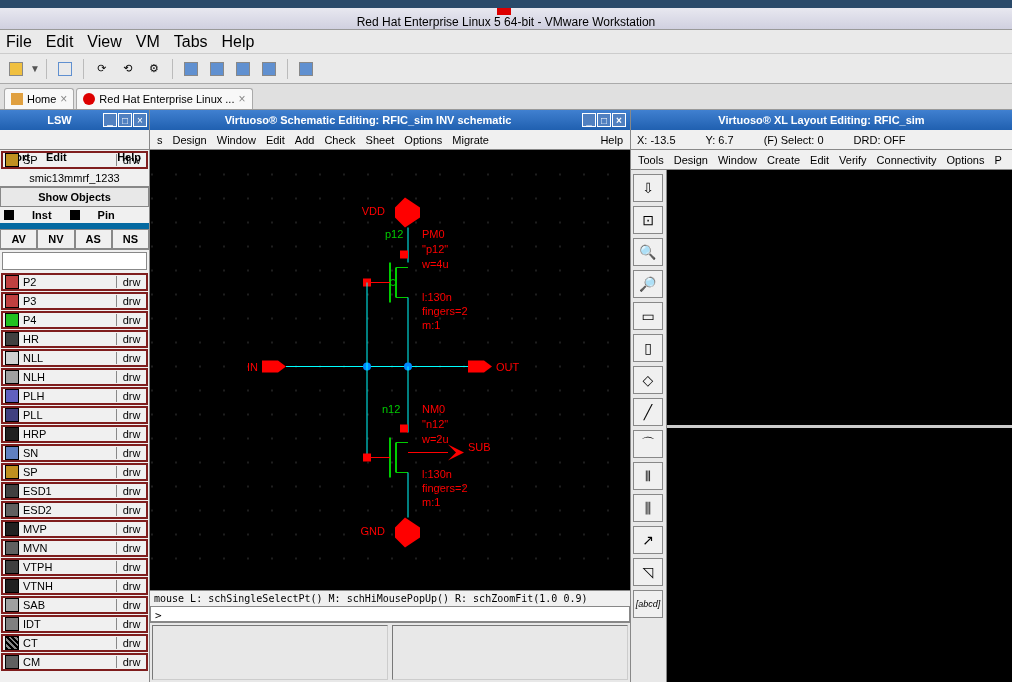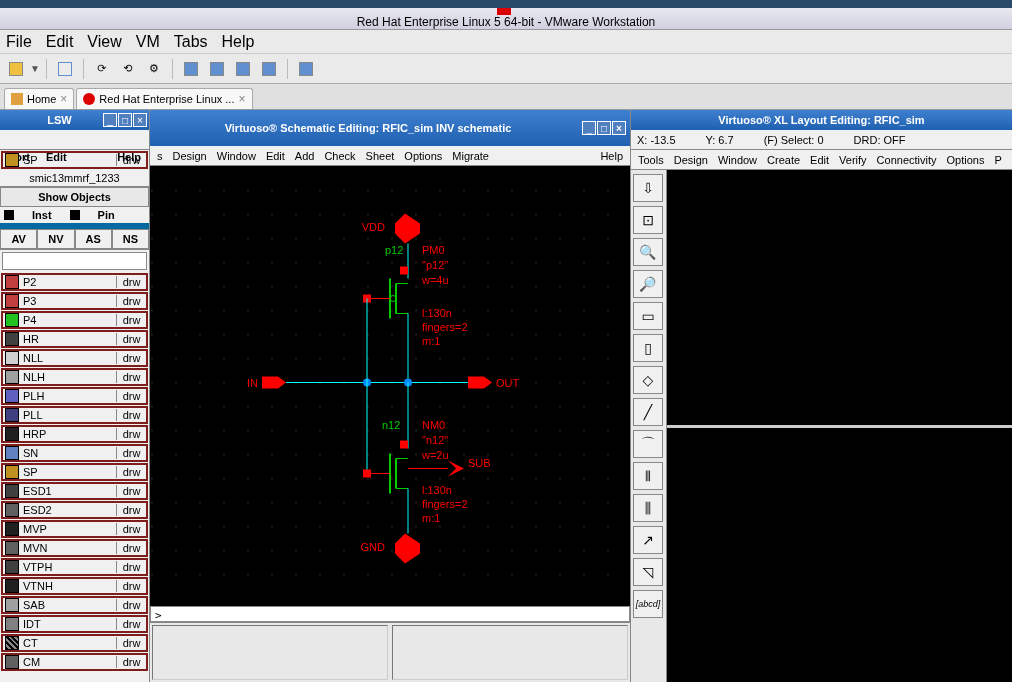--- a/index.html
+++ b/index.html
@@ -53,21 +53,21 @@
 .lsw-instpin { display: flex; align-items: center; gap: 18px; padding: 2px 4px; border-bottom: 6px solid #0369a1; }
 .lsw-instpin .chk { width: 10px; height: 10px; background: #000; }
 .lsw-btns { display: flex; border-bottom: 1px solid #888; }
 .lsw-btns span { flex: 1; text-align: center; padding: 3px; border: 1px solid #888; font-weight: bold; }
 .lsw-input { margin: 2px; }
 .lsw-input input { width: 100%; height: 18px; border: 1px solid #888; padding: 0 2px; }
 .lsw-list { overflow-y: auto; flex: 1; }
 
 
 .sch { width: 480px; background: #f0f0f0; display: flex; flex-direction: column; }
-.sch-title { background: linear-gradient(#4080d0, #2060b0); color: #fff; height: 36px; display: flex; align-items: center; padding: 0 4px; font-weight: bold; font-size: 12px; }
+.sch-title { background: linear-gradient(#4080d0, #2060b0); color: #fff; height: 20px; display: flex; align-items: center; padding: 0 4px; font-weight: bold; font-size: 12px; }
 .sch-title .t { flex: 1; text-align: center; }
 .sch-title .ctrls { display: flex; gap: 1px; }
 .sch-title .ctrls span { width: 14px; height: 14px; background: #5080c0; border: 1px solid #fff; display: flex; align-items: center; justify-content: center; font-size: 10px; }
 .sch-status { display: flex; justify-content: space-between; padding: 2px 6px; border-bottom: 1px solid #888; height: 18px; align-items: center; }
 .sch-smenu { display: flex; height: 20px; align-items: center; border-bottom: 1px solid #888; padding: 0 2px; }
 .sch-smenu span { padding: 0 5px; }
 .sch-smenu .help { margin-left: auto; }
 .sch-canvas { flex: 1; background: #000; position: relative; }
 .sch-canvas svg { width: 100%; height: 100%; }
 .sch-mouse { background: #f0f0f0; padding: 2px 4px; font-family: monospace; font-size: 10px; border-top: 1px solid #888; }
@@ -404,20 +404,21 @@
         <text x="318" y="278" fill="#f00" font-size="13">SUB</text>
         <text x="272" y="305" fill="#f00" font-size="12">l:130n</text>
         <text x="272" y="319" fill="#f00" font-size="12">fingers=2</text>
         <text x="272" y="333" fill="#f00" font-size="12">m:1</text>
         <line x1="258" y1="300" x2="258" y2="345" stroke="#0ff"></line>
 
         <polygon points="255,345 270,355 270,365 255,375 245,365 245,355" fill="#f00"></polygon>
         <text x="235" y="362" fill="#f00" text-anchor="end" font-size="13">GND</text>
       </svg>
     </div>
+    <div class="sch-mouse">mouse L: schSingleSelectPt() M: schHiMousePopUp()   R: schZoomFit(1.0 0.9)</div>
     <div class="sch-cmd">&gt;</div>
     <div class="sch-bot">
       <div></div>
       <div></div>
     </div>
   </div>
 
   <div class="lay">
     <div class="lay-title">
       <span>Virtuoso® XL Layout Editing: RFIC_sim</span>

